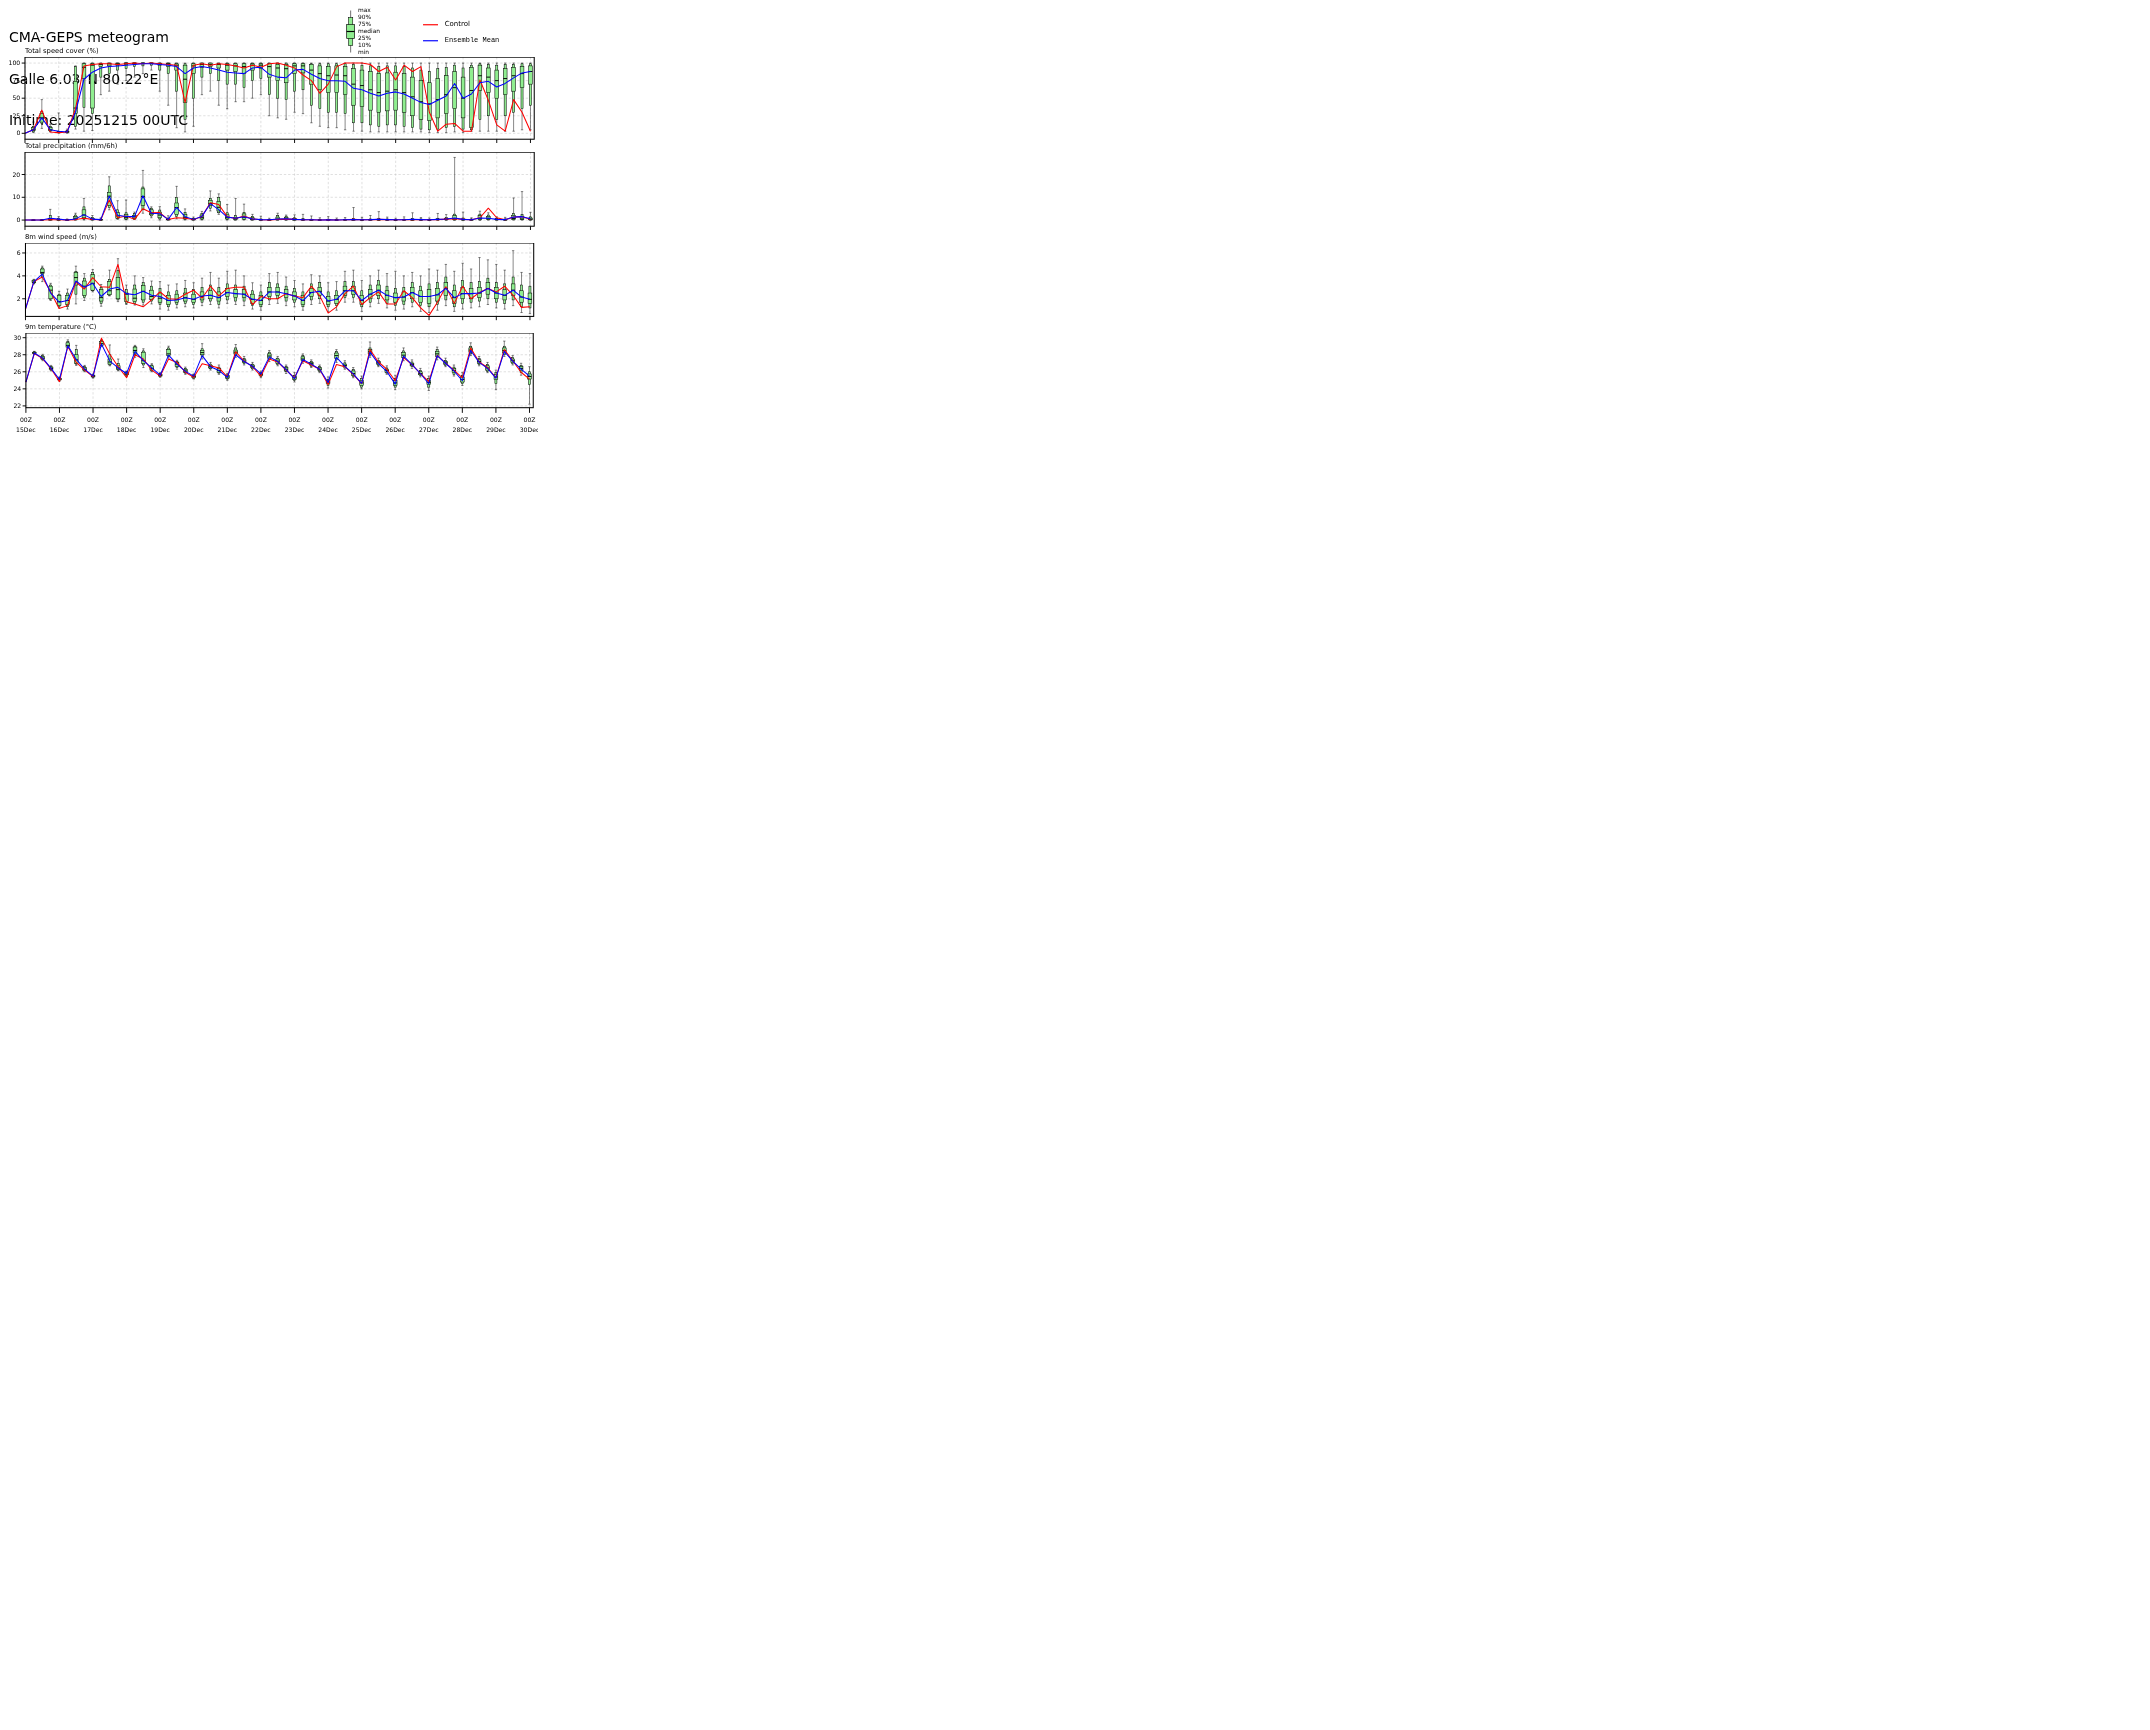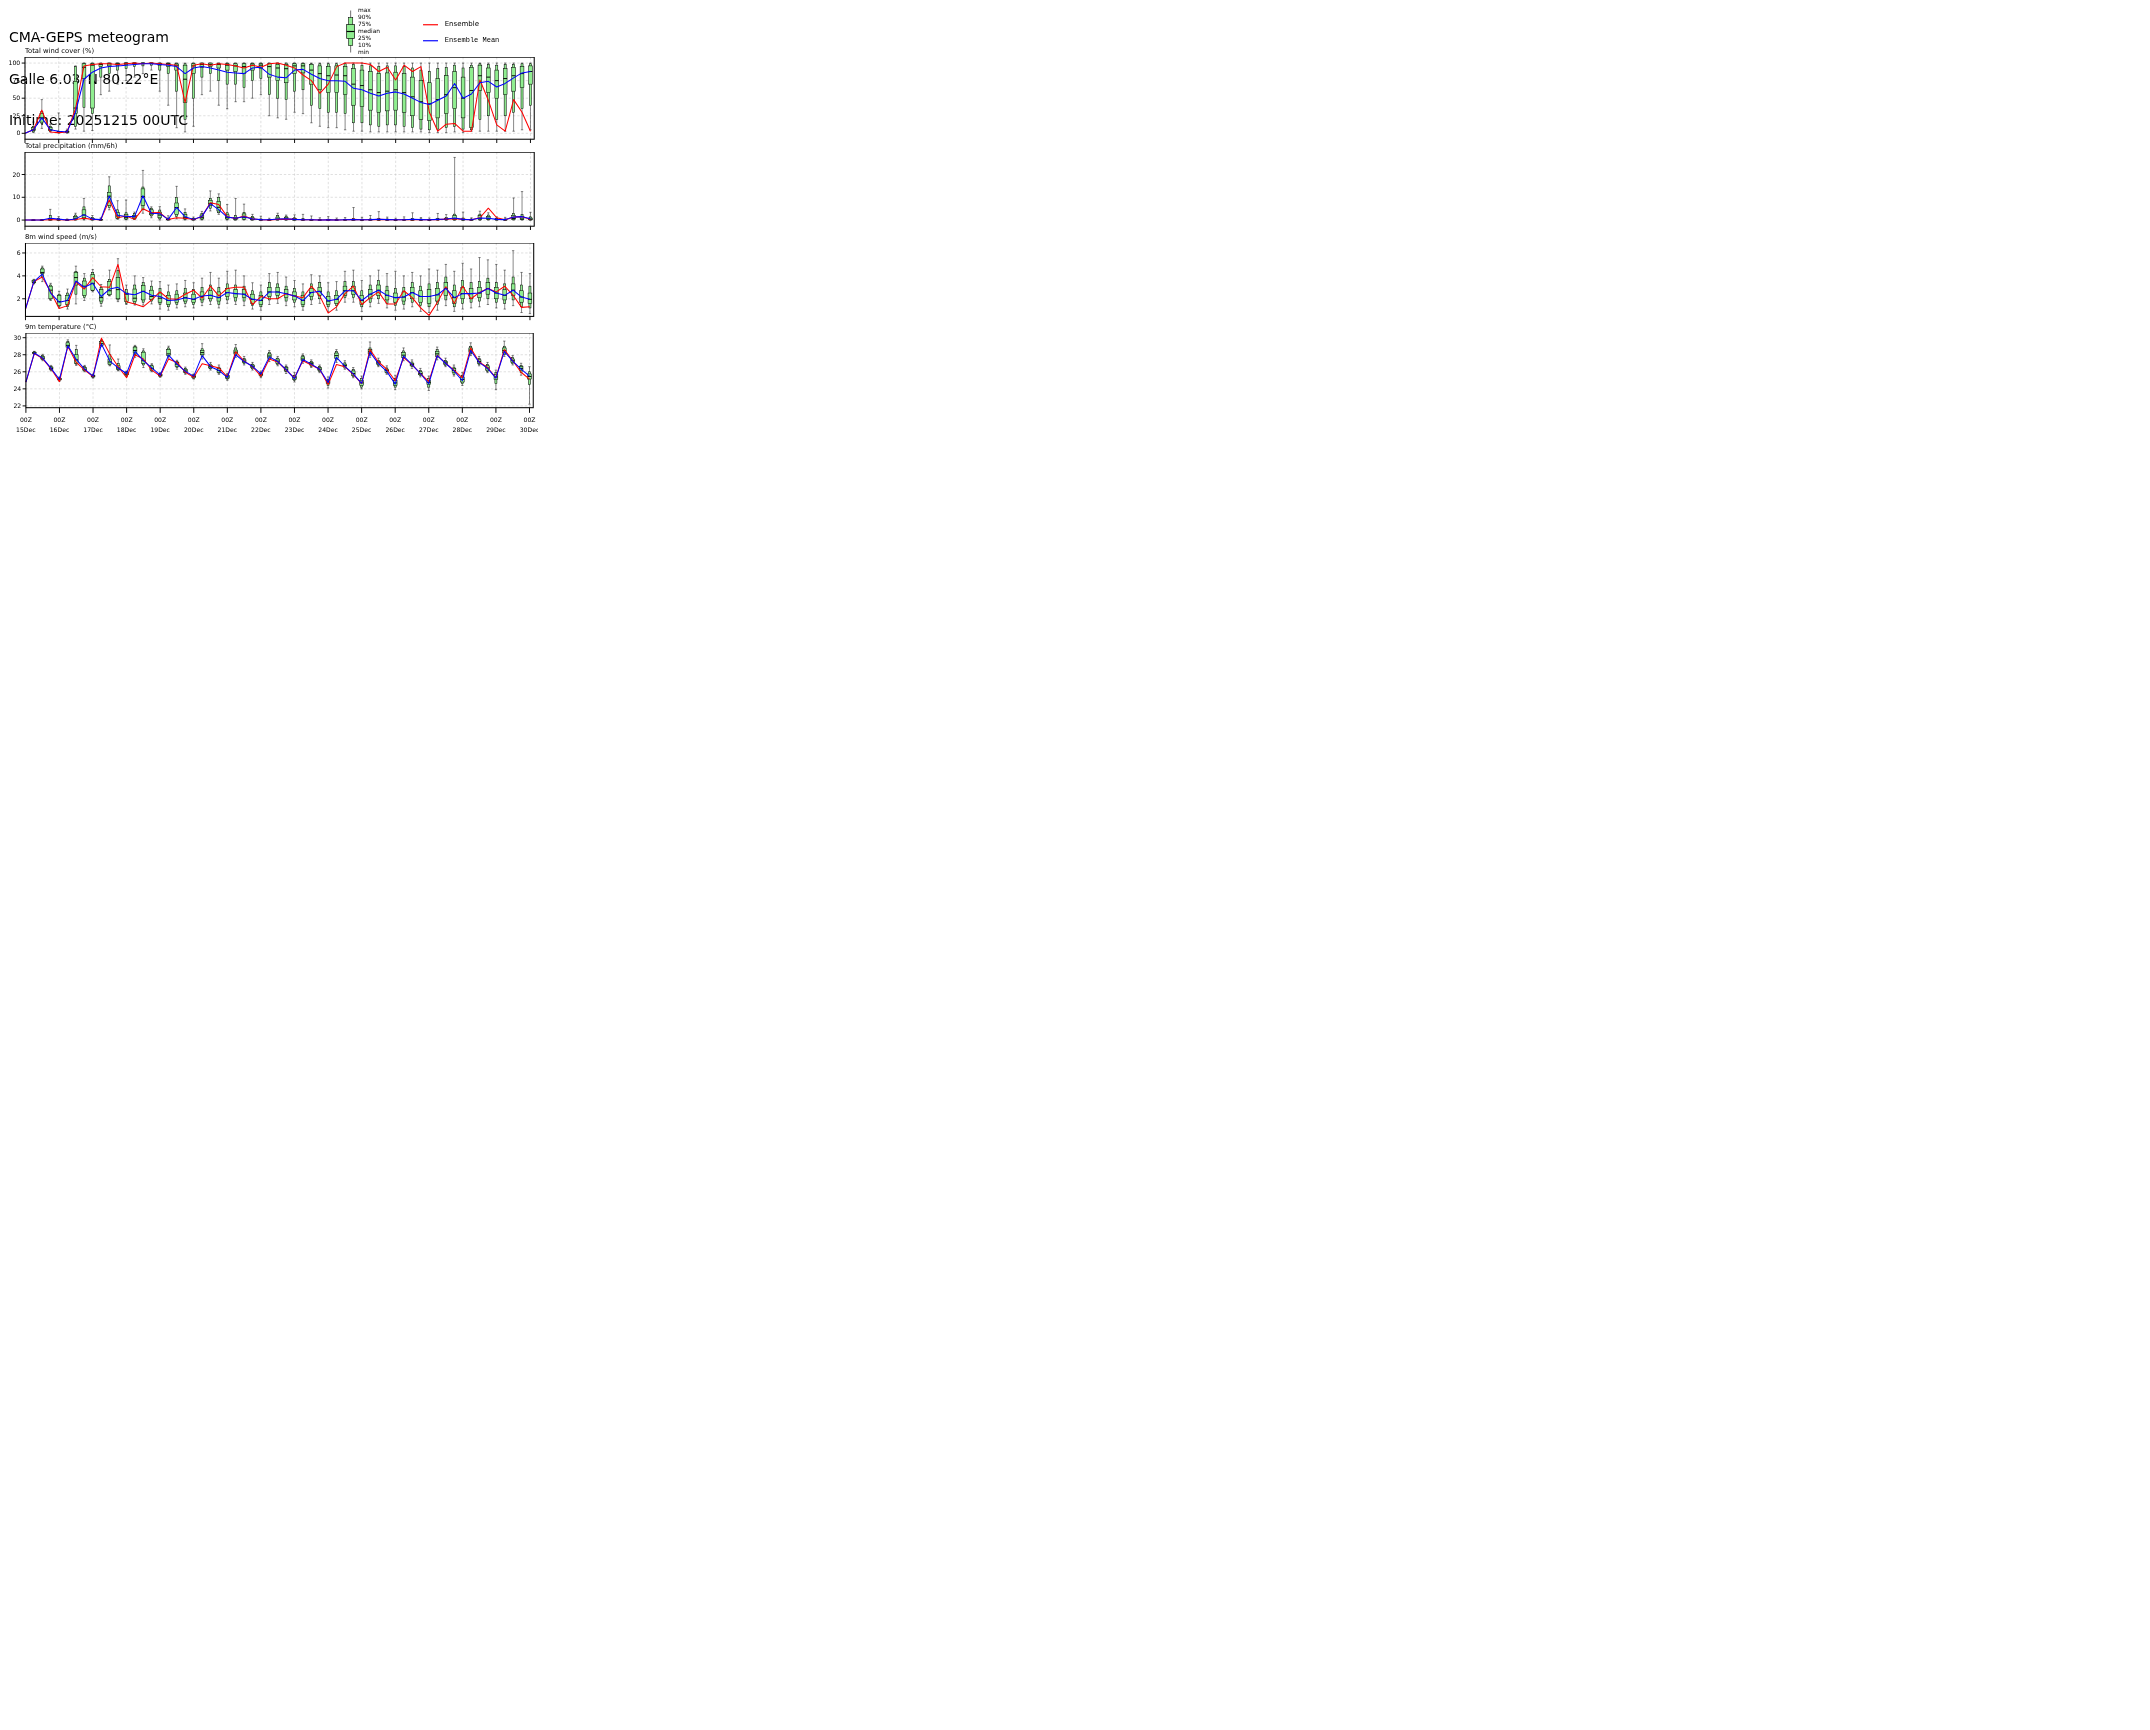--- a/index.html
+++ b/index.html
@@ -46,30 +46,30 @@
     <div>median</div>
     <div>25%</div>
     <div>10%</div>
     <div>min</div>
   </div>
 
   <div class="series-legend" style="top:20px;">
     <svg class="swatch" viewBox="0 0 38 16" width="18" height="7.5">
         <line x1="2" x2="34" y1="8" y2="8" stroke="#ff0000" stroke-width="2.5"></line>
       </svg>
-    <span class="lbl">Ensemble</span>
+    <span class="lbl">Control</span>
   </div>
   <div class="series-legend" style="top:36px;font-family:Liberation Mono, monospace;">
     <svg class="swatch" viewBox="0 0 38 16" width="18" height="7.5">
         <line x1="2" x2="34" y1="8" y2="8" stroke="#0000ff" stroke-width="2.5"></line>
       </svg>
     <span class="lbl">Ensemble Mean</span>
   </div>
 
-  <h2 class="panel-title" style="top:47px;">Total wind cover (%)</h2>
+  <h2 class="panel-title" style="top:47px;">Total speed cover (%)</h2>
   <svg class="plot-svg" style="top:57px;" width="538" height="89" viewBox="0 0 1141 188">
       <line x1="53" x2="53" y1="0" y2="174" class="grid"></line>
       <line x1="124.46666666666667" x2="124.46666666666667" y1="0" y2="174" class="grid"></line>
       <line x1="195.93333333333334" x2="195.93333333333334" y1="0" y2="174" class="grid"></line>
       <line x1="267.4" x2="267.4" y1="0" y2="174" class="grid"></line>
       <line x1="338.8666666666667" x2="338.8666666666667" y1="0" y2="174" class="grid"></line>
       <line x1="410.3333333333333" x2="410.3333333333333" y1="0" y2="174" class="grid"></line>
       <line x1="481.8" x2="481.8" y1="0" y2="174" class="grid"></line>
       <line x1="553.2666666666667" x2="553.2666666666667" y1="0" y2="174" class="grid"></line>
       <line x1="624.7333333333333" x2="624.7333333333333" y1="0" y2="174" class="grid"></line>

